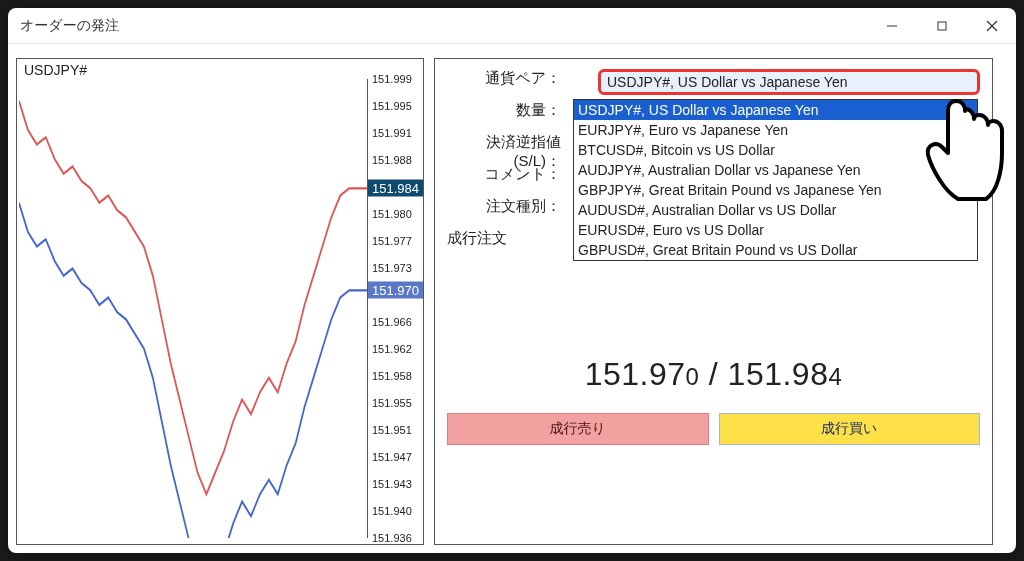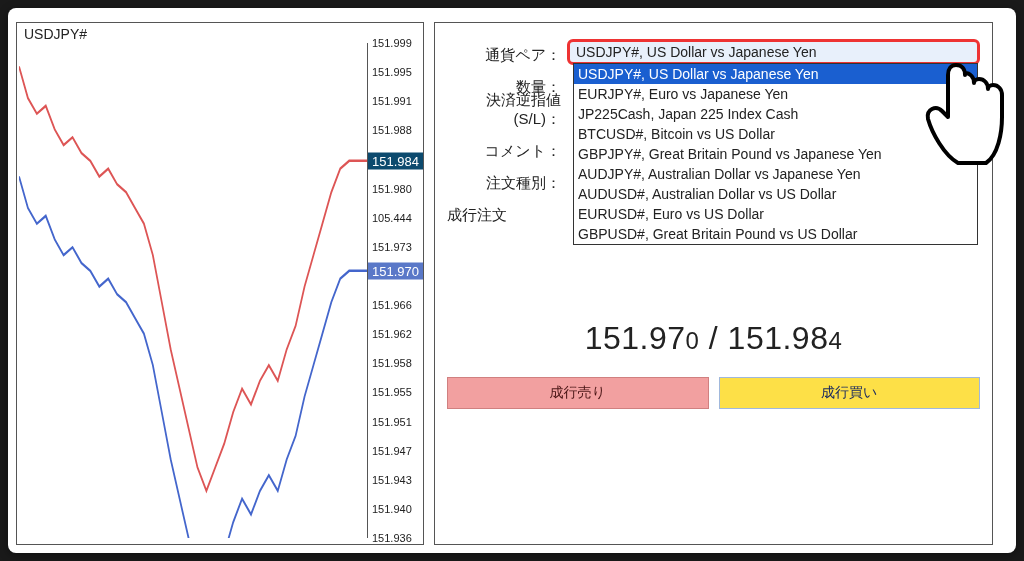--- a/index.html
+++ b/index.html
@@ -116,22 +116,23 @@
       flex-direction: column;
       position: relative;
       font-size: 14px;
       color: #222;
     }
     .form-rows {
       position: relative;
     }
     .form-row {
       display: flex;
-      align-items: flex-end;
+      align-items: flex-start;
       height: 32px;
+      gap: 31px;
     }
     .form-row .lbl {
       width: 120px;
       text-align: right;
       padding-right: 6px;
       font-size: 15px;
     }
     .form-row .lbl.left {
       text-align: left;
       padding-left: 0;
@@ -198,40 +199,61 @@
       top: 32px;
       width: 90px;
       height: 120px;
       pointer-events: none;
     }
   </style>
 </head>
 <body>
 
 <div class="window">
+  <div class="titlebar">
+    <div class="title">オーダーの発注</div>
+    <div class="winbtns">
+      <div class="winbtn">
+        <svg width="12" height="12" viewBox="0 0 12 12">
+            <line x1="1" y1="6" x2="11" y2="6" stroke="#333" stroke-width="1"></line>
+          </svg>
+      </div>
+      <div class="winbtn">
+        <svg width="12" height="12" viewBox="0 0 12 12">
+            <rect x="2" y="2" width="8" height="8" fill="none" stroke="#333" stroke-width="1"></rect>
+          </svg>
+      </div>
+      <div class="winbtn">
+        <svg width="14" height="14" viewBox="0 0 14 14">
+            <line x1="2" y1="2" x2="12" y2="12" stroke="#333" stroke-width="1.3"></line>
+            <line x1="12" y1="2" x2="2" y2="12" stroke="#333" stroke-width="1.3"></line>
+          </svg>
+      </div>
+    </div>
+  </div>
 
   <div class="content">
 
     <div class="chart-panel">
       <div class="chart-label">USDJPY#</div>
       <div class="chart-body">
         <svg viewBox="0 0 100 100" preserveAspectRatio="none">
           <polyline id="ask-line" fill="none" stroke="#d55" stroke-width="0.5" points="0.00,4.76 2.56,11.11 5.13,14.29 7.69,12.70 10.26,17.46 12.82,20.63 15.38,19.05 17.95,22.22 20.51,23.81 23.08,26.98 25.64,25.40 28.21,28.57 30.77,30.16 33.33,33.33 35.90,36.51 38.46,42.86 41.03,52.38 43.59,61.90 46.15,69.84 48.72,77.78 51.28,85.71 53.85,90.48 56.41,85.71 58.97,80.95 61.54,74.60 64.10,69.84 66.67,73.02 69.23,68.25 71.79,65.08 74.36,68.25 76.92,61.90 79.49,57.14 82.05,49.21 84.62,42.86 87.18,36.51 89.74,30.16 92.31,25.40 94.87,23.81 97.44,23.81 100.00,23.81"></polyline>
           <polyline id="bid-line" fill="none" stroke="#46c" stroke-width="0.5" points="0.00,26.98 2.56,33.33 5.13,36.51 7.69,34.92 10.26,39.68 12.82,42.86 15.38,41.27 17.95,44.44 20.51,46.03 23.08,49.21 25.64,47.62 28.21,50.79 30.77,52.38 33.33,55.56 35.90,58.73 38.46,65.08 41.03,74.60 43.59,84.13 46.15,92.06 48.72,100.00 51.28,107.94 53.85,112.70 56.41,107.94 58.97,103.17 61.54,96.83 64.10,92.06 66.67,95.24 69.23,90.48 71.79,87.30 74.36,90.48 76.92,84.13 79.49,79.37 82.05,71.43 84.62,65.08 87.18,58.73 89.74,52.38 92.31,47.62 94.87,46.03 97.44,46.03 100.00,46.03"></polyline>
         </svg>
       </div>
       <div class="y-axis" id="yaxis">
         <div class="pricebadge red" id="redbadge" style="top: 23.8095%;">151.984</div>
         <div class="pricebadge blue" id="bluebadge" style="top: 46.0317%;">151.970</div>
       <div class="ytick" style="top: 0%;">151.999</div>
           <div class="ytick" style="top: 5.88235%;">151.995</div>
           <div class="ytick" style="top: 11.7647%;">151.991</div>
           <div class="ytick" style="top: 17.6471%;">151.988</div>
           <div class="ytick" style="top: 29.4118%;">151.980</div>
-          <div class="ytick" style="top: 35.2941%;">105.444</div>
+          <div class="ytick" style="top: 35.2941%;">151.977</div>
           <div class="ytick" style="top: 41.1765%;">151.973</div>
           <div class="ytick" style="top: 52.9412%;">151.966</div>
           <div class="ytick" style="top: 58.8235%;">151.962</div>
           <div class="ytick" style="top: 64.7059%;">151.958</div>
           <div class="ytick" style="top: 70.5882%;">151.955</div>
           <div class="ytick" style="top: 76.4706%;">151.951</div>
           <div class="ytick" style="top: 82.3529%;">151.947</div>
           <div class="ytick" style="top: 88.2353%;">151.943</div>
           <div class="ytick" style="top: 94.1176%;">151.940</div>
           <div class="ytick" style="top: 100%;">151.936</div>
@@ -256,24 +278,23 @@
         <div class="form-row">
           <div class="lbl">注文種別：</div>
         </div>
         <div class="form-row">
           <div class="lbl left">成行注文</div>
         </div>
 
         <div class="dropdown" id="dropdown">
             <div class="opt sel">USDJPY#, US Dollar vs Japanese Yen</div>
             <div class="opt">EURJPY#, Euro vs Japanese Yen</div>
-            <div class="opt">JP225Cash, Japan 225 Index Cash</div>
             <div class="opt">BTCUSD#, Bitcoin vs US Dollar</div>
+            <div class="opt">AUDJPY#, Australian Dollar vs Japanese Yen</div>
             <div class="opt">GBPJPY#, Great Britain Pound vs Japanese Yen</div>
-            <div class="opt">AUDJPY#, Australian Dollar vs Japanese Yen</div>
             <div class="opt">AUDUSD#, Australian Dollar vs US Dollar</div>
             <div class="opt">EURUSD#, Euro vs US Dollar</div>
             <div class="opt">GBPUSD#, Great Britain Pound vs US Dollar</div>
           </div>
       </div>
 
       <div class="price-row">
         <span>151.97</span><span class="fine">0</span><span> / </span><span>151.98</span><span class="fine">4</span>
       </div>
 

